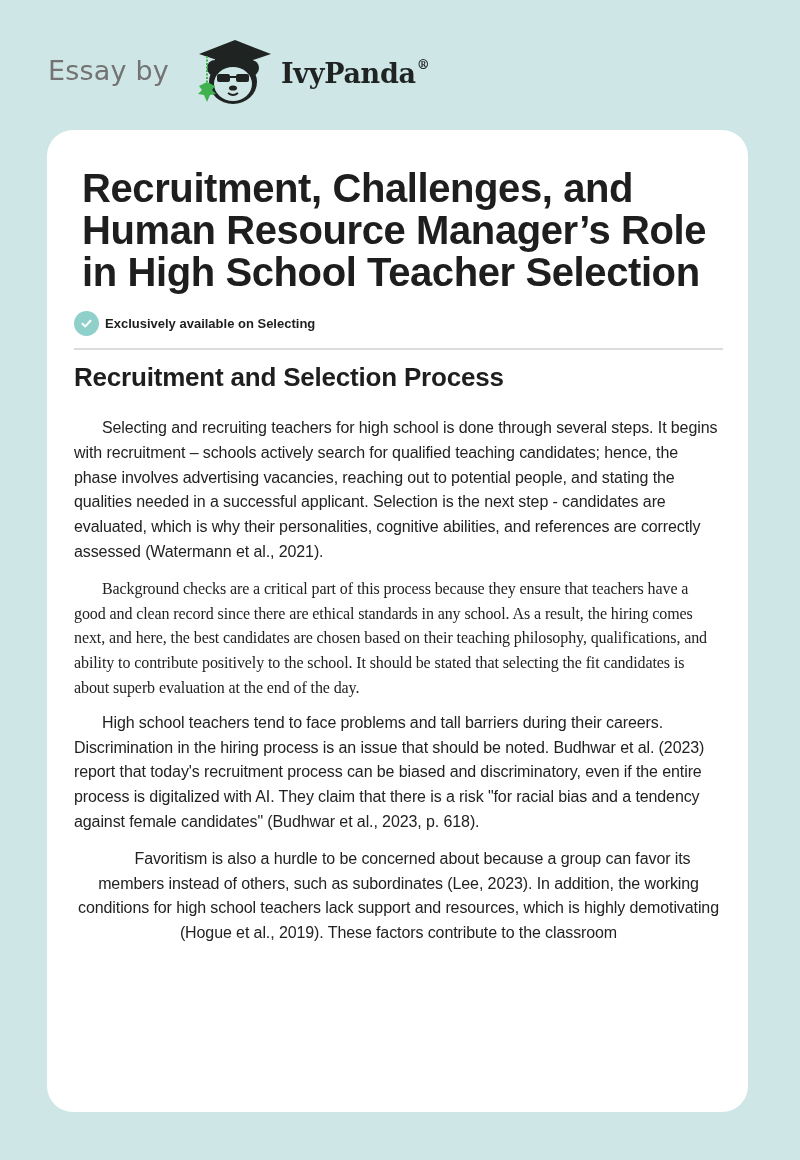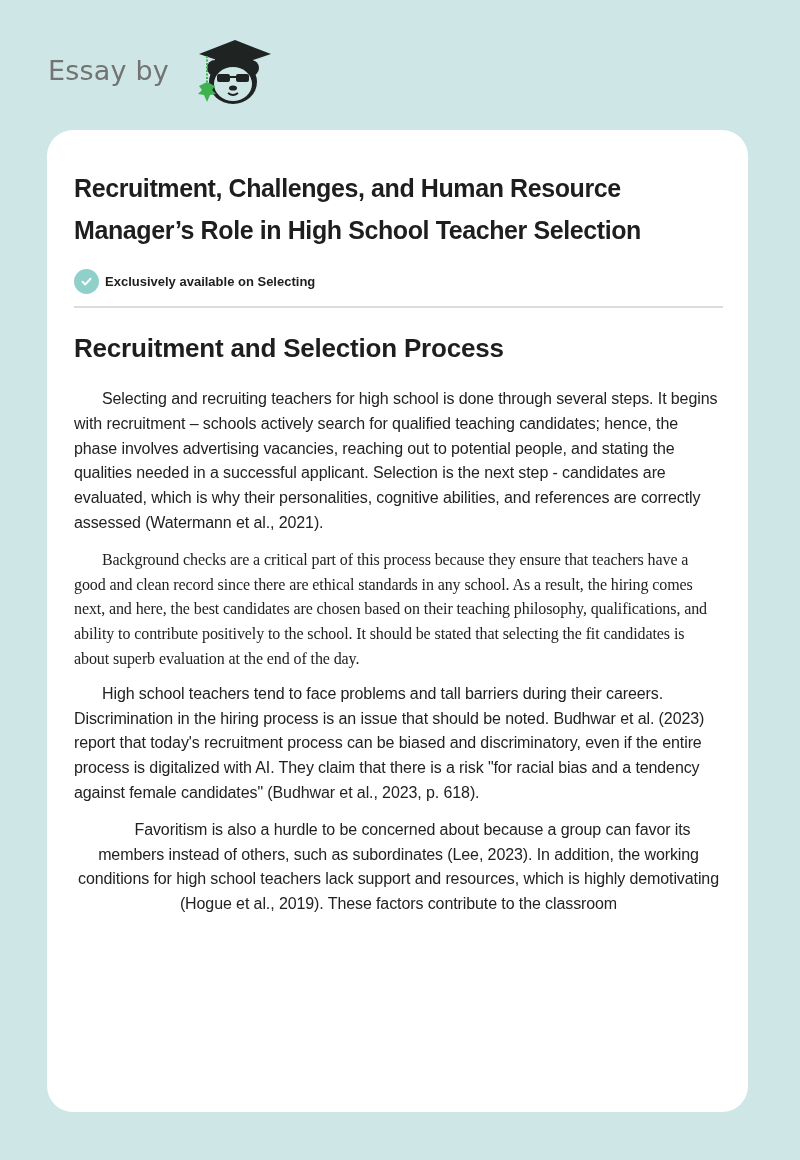--- a/index.html
+++ b/index.html
@@ -62,24 +62,24 @@
     border-radius: 26px;
     overflow: hidden;
   }
   .card-inner {
     position: absolute;
     left: 27px;
     top: 0;
     width: 649px;
   }
   .title {
-    margin: 37px 0 0 0;
+    margin: 37px 0 0 8px;
     font-family: "Liberation Sans", sans-serif;
     font-weight: bold;
-    font-size: 25px;
+    font-size: 40px;
     line-height: 42px;
     color: #1e1e1e;
     letter-spacing: -0.4px;
   }
   .exclusive {
     display: flex;
     align-items: center;
     margin-top: 17px;
     height: 26px;
   }
@@ -105,21 +105,21 @@
     width: 649px;
   }
   .section-heading {
     font-family: "Liberation Sans", sans-serif;
     font-weight: bold;
     font-size: 26px;
     color: #1e1e1e;
     margin: 0;
     letter-spacing: -0.2px;
   }
-  .h-1 { margin-top: 23px; line-height: 34px; }
+  .h-1 { margin-top: 10px; line-height: 34px; }
   .h-2 { margin-top: 13px; line-height: 34px; }
   .para {
     font-family: "Liberation Sans", sans-serif;
     font-size: 16px;
     line-height: 24.8px;
     color: #222222;
     margin: 0;
     text-indent: 28px;
     letter-spacing: -0.1px;
   }
@@ -148,20 +148,21 @@
     <ellipse cx="48" cy="54" rx="4" ry="2.6" fill="#1f2423"></ellipse>
     <path d="M43 59 Q48 63 53 59" stroke="#1f2423" stroke-width="1.8" fill="none"></path>
 
     <polygon points="14,20 50,6 86,20 50,32" fill="#1f2423"></polygon>
     <rect x="30" y="22" width="38" height="10" rx="2" fill="#1f2423"></rect>
 
     <line x1="22" y1="22" x2="22" y2="48" stroke="#3fb24f" stroke-width="2" stroke-dasharray="2 1.5"></line>
 
     <path d="M22 48 L14 52 L17 56 L13 60 L19 61 L22 68 L25 61 L31 60 L27 56 L30 52 Z" fill="#3fb24f"></path>
   </svg>
+  <span class="brand"><span>IvyPanda</span><sup>®</sup></span>
 </div>
 
 <div class="card">
   <div class="card-inner">
     <h1 class="title">Recruitment, Challenges, and Human Resource Manager’s Role in High School Teacher Selection</h1>
 
     <div class="exclusive">
       <span class="check-icon">
         <svg width="13" height="13" viewBox="0 0 13 13" xmlns="http://www.w3.org/2000/svg">
           <path d="M2.5 6.8 L5.3 9.4 L10.5 3.8" stroke="#ffffff" stroke-width="2" fill="none" stroke-linecap="round" stroke-linejoin="round"></path>

